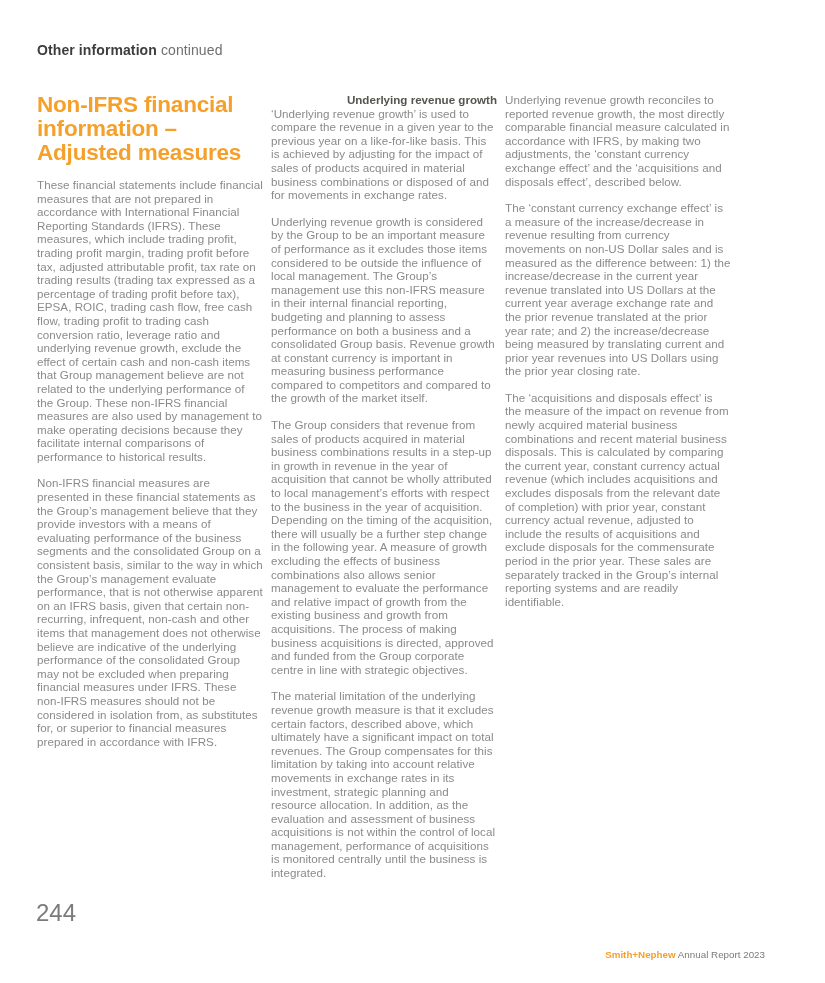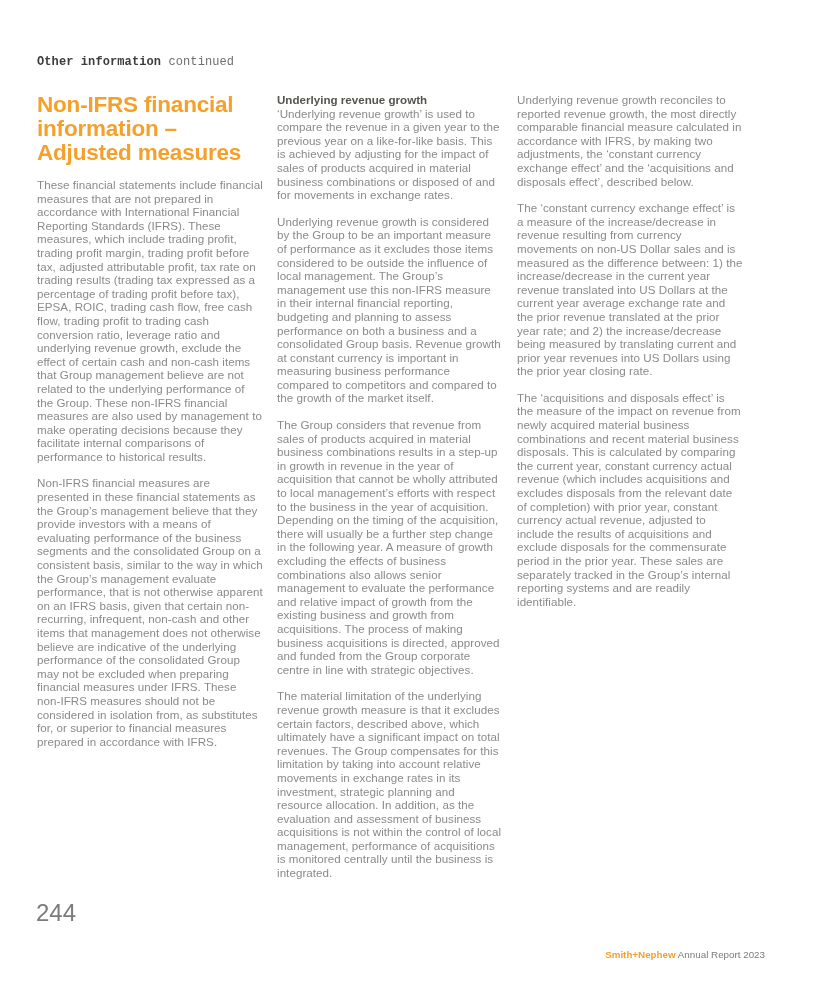--- a/index.html
+++ b/index.html
@@ -4,31 +4,30 @@
 <style>
   html,body { margin:0; padding:0; }
   body {
     width:825px; height:983px;
     background:#ffffff;
     font-family:"Liberation Sans", sans-serif;
     position:relative;
     overflow:hidden;
   }
   .running-header {
-    position:absolute; left:37px; top:54px;
-    font-size:12px; line-height:16px;
+    position:absolute; left:37px; top:42px;
+    font-size:14px; line-height:16px;
     color:#6f6f6e;
     letter-spacing:0.1px;
-    font-family:Liberation Mono, monospace;
   }
   .running-header .bold-part { color:#3d3d3c; font-weight:700; }
   .columns {
     position:absolute; left:37px; top:93px;
     width:730px;
-    display:flex; gap:14px;
+    display:flex; gap:8px;
   }
   .col { width:226px; flex:0 0 226px; }
   .article-heading {
     margin:0 0 13px 0;
     font-size:22.5px; line-height:24px;
     font-weight:700;
     color:#f5a02b;
     letter-spacing:-0.2px;
     white-space:pre-line;
   }
@@ -36,20 +35,21 @@
     margin:0 0 13px 0;
     font-size:11.6px; line-height:13.6px;
     color:#8a8a8a;
     letter-spacing:0.05px;
   }
   .col-subheading {
     margin:0;
     font-size:11.6px; line-height:13.6px;
     font-weight:700;
     color:#55544f;
+    text-align:right;
   }
   .page-number {
     position:absolute; left:36px; top:903px;
     font-size:24px; line-height:20px;
     color:#7b7b7a;
   }
   .footer-right {
     position:absolute; right:60px; top:949px;
     font-size:9.8px; line-height:12px;
     color:#7b7b7a;

